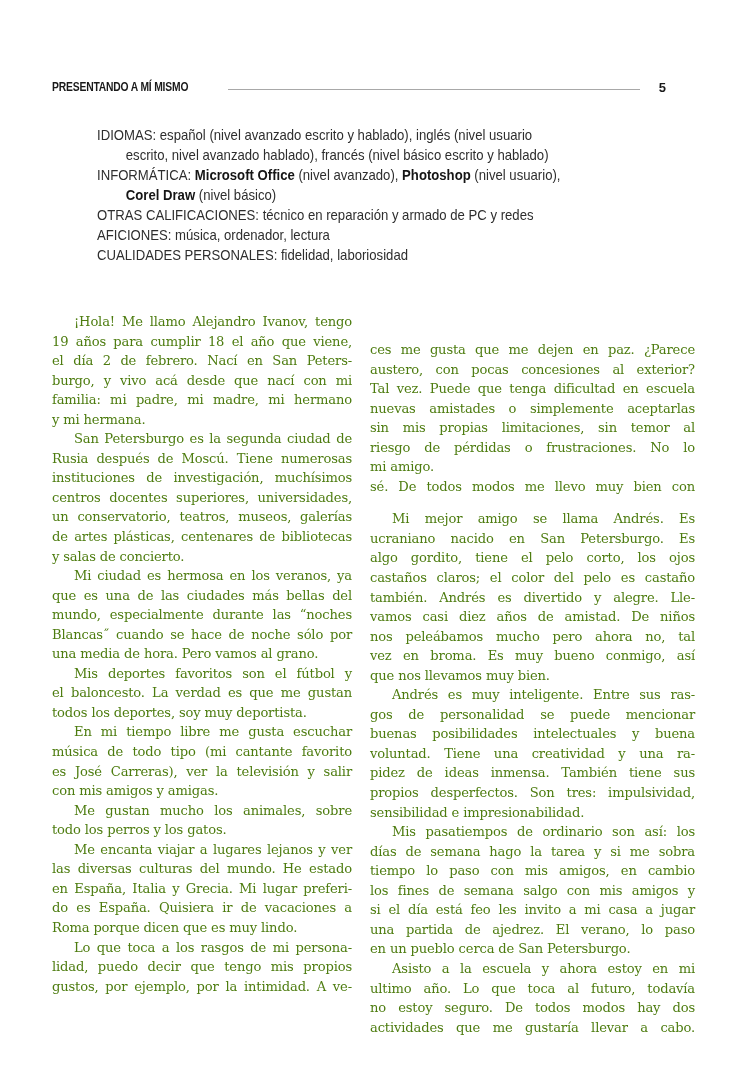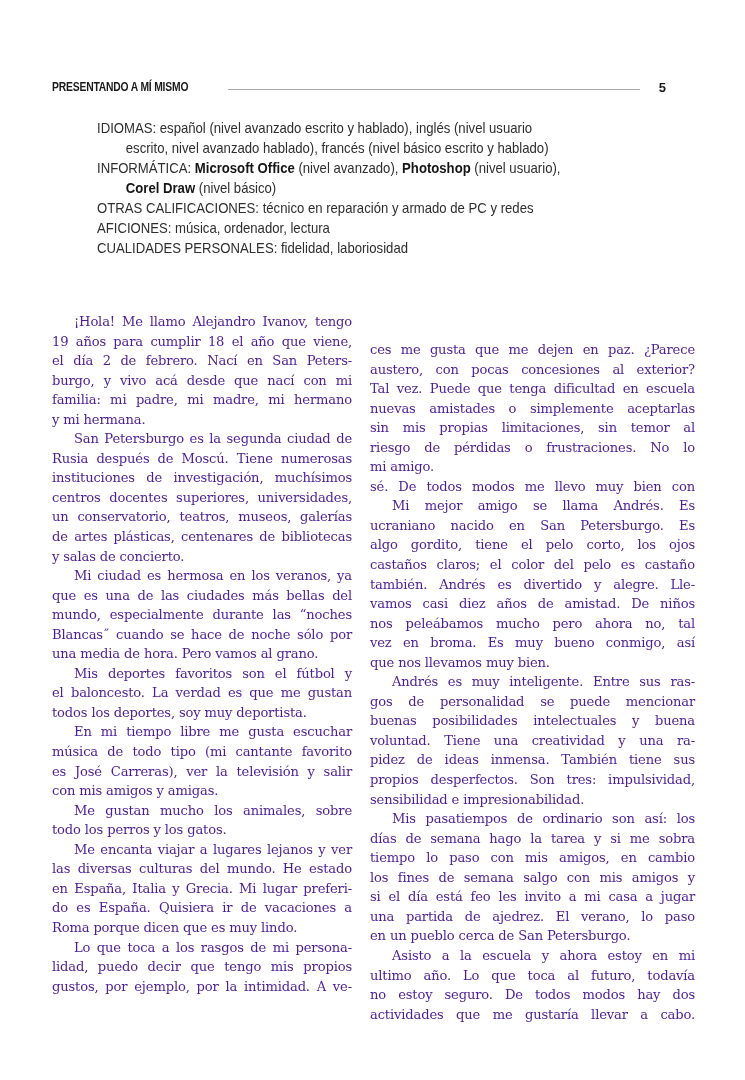--- a/index.html
+++ b/index.html
@@ -2,26 +2,26 @@
 <html><head>
 <meta charset="utf-8">
 <style>
   html, body { margin: 0; padding: 0; background: #ffffff; }
   body { width: 745px; height: 1080px; position: relative; overflow: hidden; color: #2a2a2a; }
   .header { position: absolute; top: 80px; left: 52px; width: 622px; height: 18px; }
   .header-title { position: absolute; left: 0; top: 0; font-family: "Liberation Sans", sans-serif; font-weight: bold; font-size: 12px; letter-spacing: -0.2px; transform: scaleX(0.86); transform-origin: left top; color: #1a1a1a; white-space: nowrap; }
   .header-rule { position: absolute; left: 176px; top: 9px; width: 412px; height: 1px; background: #a8a8a8; }
   .page-number { position: absolute; right: 8px; top: 0; font-family: "Liberation Sans", sans-serif; font-weight: bold; font-size: 13px; color: #1a1a1a; }
 
-  .info { position: absolute; top: 118px; left: 97px; width: 560px; font-family: "Liberation Sans", sans-serif; font-size: 14.6px; line-height: 20px; color: #2e2e2e; }
+  .info { position: absolute; top: 125px; left: 97px; width: 560px; font-family: "Liberation Sans", sans-serif; font-size: 14.6px; line-height: 20px; color: #2e2e2e; }
   .info-line { white-space: nowrap; transform: scaleX(0.9); transform-origin: left top; }
   .info-line.indent { padding-left: 32px; }
   .info b { color: #151515; }
 
-  .col { position: absolute; top: 312px; font-family: "DejaVu Serif", serif; font-size: 13.1px; line-height: 19.55px; color: #4c1d95; text-align: justify; }
+  .col { position: absolute; top: 312px; font-family: "DejaVu Serif", serif; font-size: 13.1px; line-height: 19.55px; color: #4d7c0f; text-align: justify; }
   .col-left { left: 52px; width: 300px; }
   .col-right { left: 370px; width: 325px; }
   .para { margin: 0; text-indent: 22px; }
   .para.cont { text-indent: 0; margin-top: 28px; }
   .ln { display: block; text-align: justify; text-align-last: justify; white-space: nowrap; overflow: visible; }
   .ln.last { text-align-last: left; }
   .ln.first { padding-left: 22px; }
   .col .ln { letter-spacing: -0.15px; }
 </style>
 </head>
@@ -101,21 +101,21 @@
   <div class="para cont" style="text-indent: 0px;">
       <span class="ln">ces me gusta que me dejen en paz. ¿Parece</span>
       <span class="ln">austero, con pocas concesiones al exterior?</span>
       <span class="ln">Tal vez. Puede que tenga dificultad en escuela</span>
       <span class="ln">nuevas amistades o simplemente aceptarlas</span>
       <span class="ln">sin mis propias limitaciones, sin temor al</span>
       <span class="ln">riesgo de pérdidas o frustraciones. No lo</span>
       <span class="ln last">mi amigo.</span>
       <span class="ln">sé. De todos modos me llevo muy bien con</span>
     </div>
-  <div class="para" style="text-indent: 0px;">
+  <div class="para" style="text-indent: 0px; margin-top: 13px;">
       <span class="ln first">Mi mejor amigo se llama Andrés. Es</span>
       <span class="ln">ucraniano nacido en San Petersburgo. Es</span>
       <span class="ln">algo gordito, tiene el pelo corto, los ojos</span>
       <span class="ln">castaños claros; el color del pelo es castaño</span>
       <span class="ln">también. Andrés es divertido y alegre. Lle-</span>
       <span class="ln">vamos casi diez años de amistad. De niños</span>
       <span class="ln">nos peleábamos mucho pero ahora no, tal</span>
       <span class="ln">vez en broma. Es muy bueno conmigo, así</span>
       <span class="ln last">que nos llevamos muy bien.</span>
     </div>

